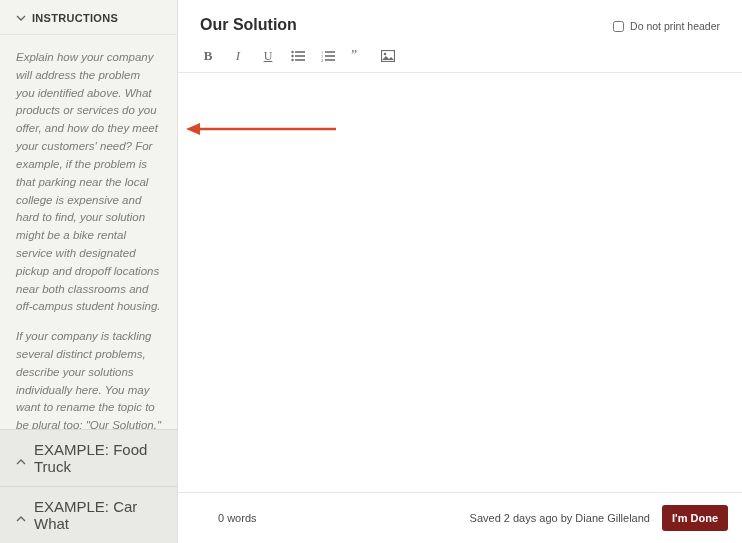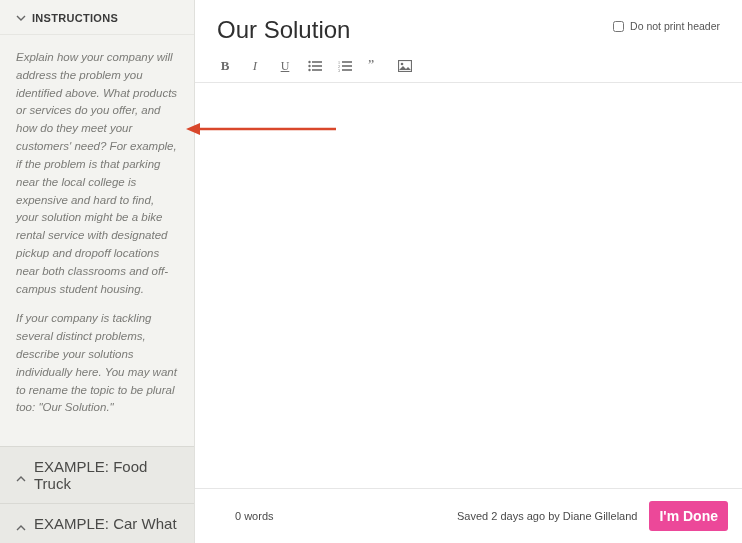--- a/index.html
+++ b/index.html
@@ -6,21 +6,21 @@
   body {
     font-family: -apple-system, BlinkMacSystemFont, "Segoe UI", Arial, sans-serif;
     background: #fff;
     width: 742px;
     height: 543px;
     overflow: hidden;
     position: relative;
   }
   .layout { display: flex; width: 100%; height: 100%; }
   .sidebar {
-    width: 195px;
+    width: 178px;
     background: #f3f3f0;
     display: flex;
     flex-direction: column;
     border-right: 1px solid #e0e0dc;
   }
   .sidebar-header {
     padding: 12px 16px 10px 16px;
     display: flex;
     align-items: center;
     gap: 6px;
@@ -70,22 +70,22 @@
     flex-direction: column;
     background: #fff;
   }
   .main-header {
     padding: 16px 22px 8px 22px;
     display: flex;
     align-items: flex-start;
     justify-content: space-between;
   }
   .page-title {
-    font-size: 24px;
-    font-weight: 400;
+    font-size: 16px;
+    font-weight: 700;
     color: #2f2f2f;
   }
   .print-opt {
     display: flex;
     align-items: flex-end;
     gap: 6px;
     font-size: 10.5px;
     color: #555;
     margin-top: 4px;
   }
@@ -121,26 +121,26 @@
     border-top: 1px solid #e6e6e6;
     padding: 12px 14px 12px 40px;
     display: flex;
     align-items: center;
     justify-content: space-between;
     font-size: 11px;
     color: #4a4a4a;
   }
   .status-right { display:flex; align-items:center; gap: 12px; }
   .done-btn {
-    background: #ec4899;
+    background: #7f1d1d;
     color: #fff;
     border: none;
     border-radius: 3px;
     padding: 7px 10px;
-    font-size: 14px;
+    font-size: 11px;
     font-weight: 600;
     cursor: pointer;
   }
 
   
   .arrow {
     position: absolute;
     left: 186px;
     top: 119px;
     width: 150px;

